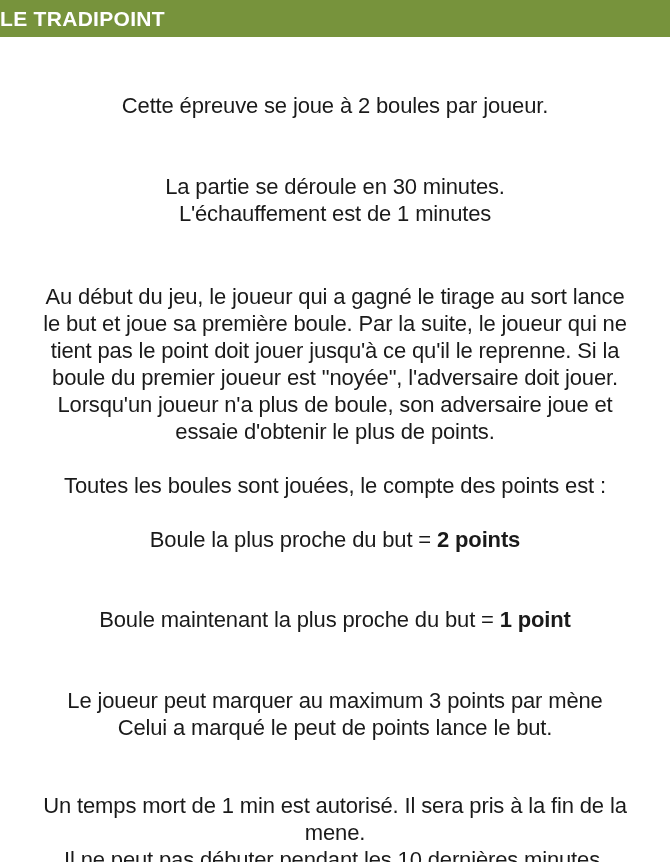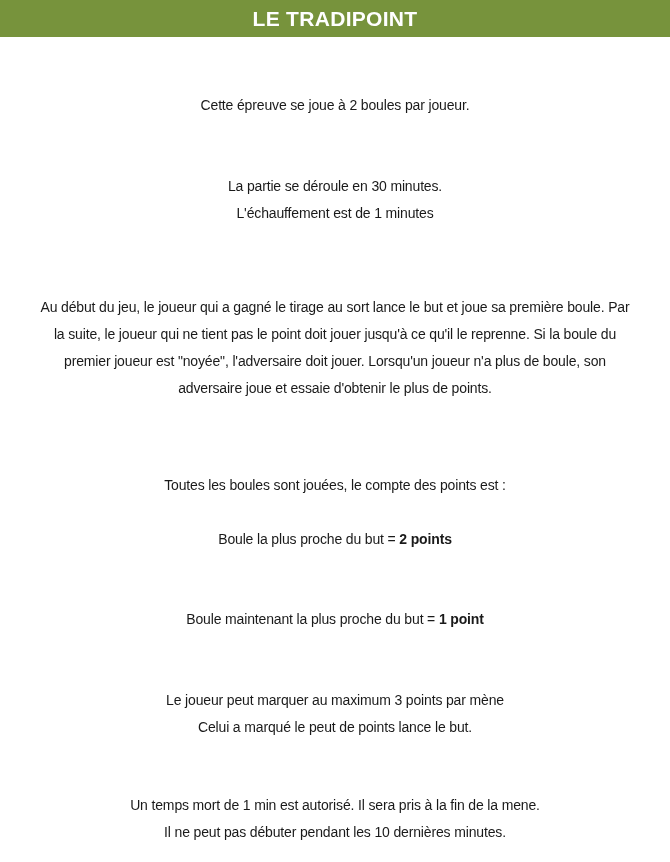--- a/index.html
+++ b/index.html
@@ -18,44 +18,42 @@
   }
   .title-bar {
     position: absolute;
     top: 0;
     left: 0;
     width: 670px;
     height: 37px;
     background: #77933C;
     display: flex;
     align-items: center;
-    justify-content: center;
   }
   .title-bar .title {
     margin: 0;
     color: #ffffff;
     font-size: 21px;
     font-weight: 700;
     letter-spacing: 0.3px;
     line-height: 1;
   }
   .blk {
     position: absolute;
     left: 0;
     width: 670px;
     box-sizing: border-box;
     padding: 0 20px;
     text-align: center;
-    font-size: 14px;
+    font-size: 22px;
     line-height: 27px;
     letter-spacing: -0.15px;
   }
   .blk.rules {
     padding: 0 36px;
-    margin-top: 11px;
   }
   .line {
     display: block;
   }
   .bold {
     font-weight: 700;
   }
 </style>
 </head>
 <body>

